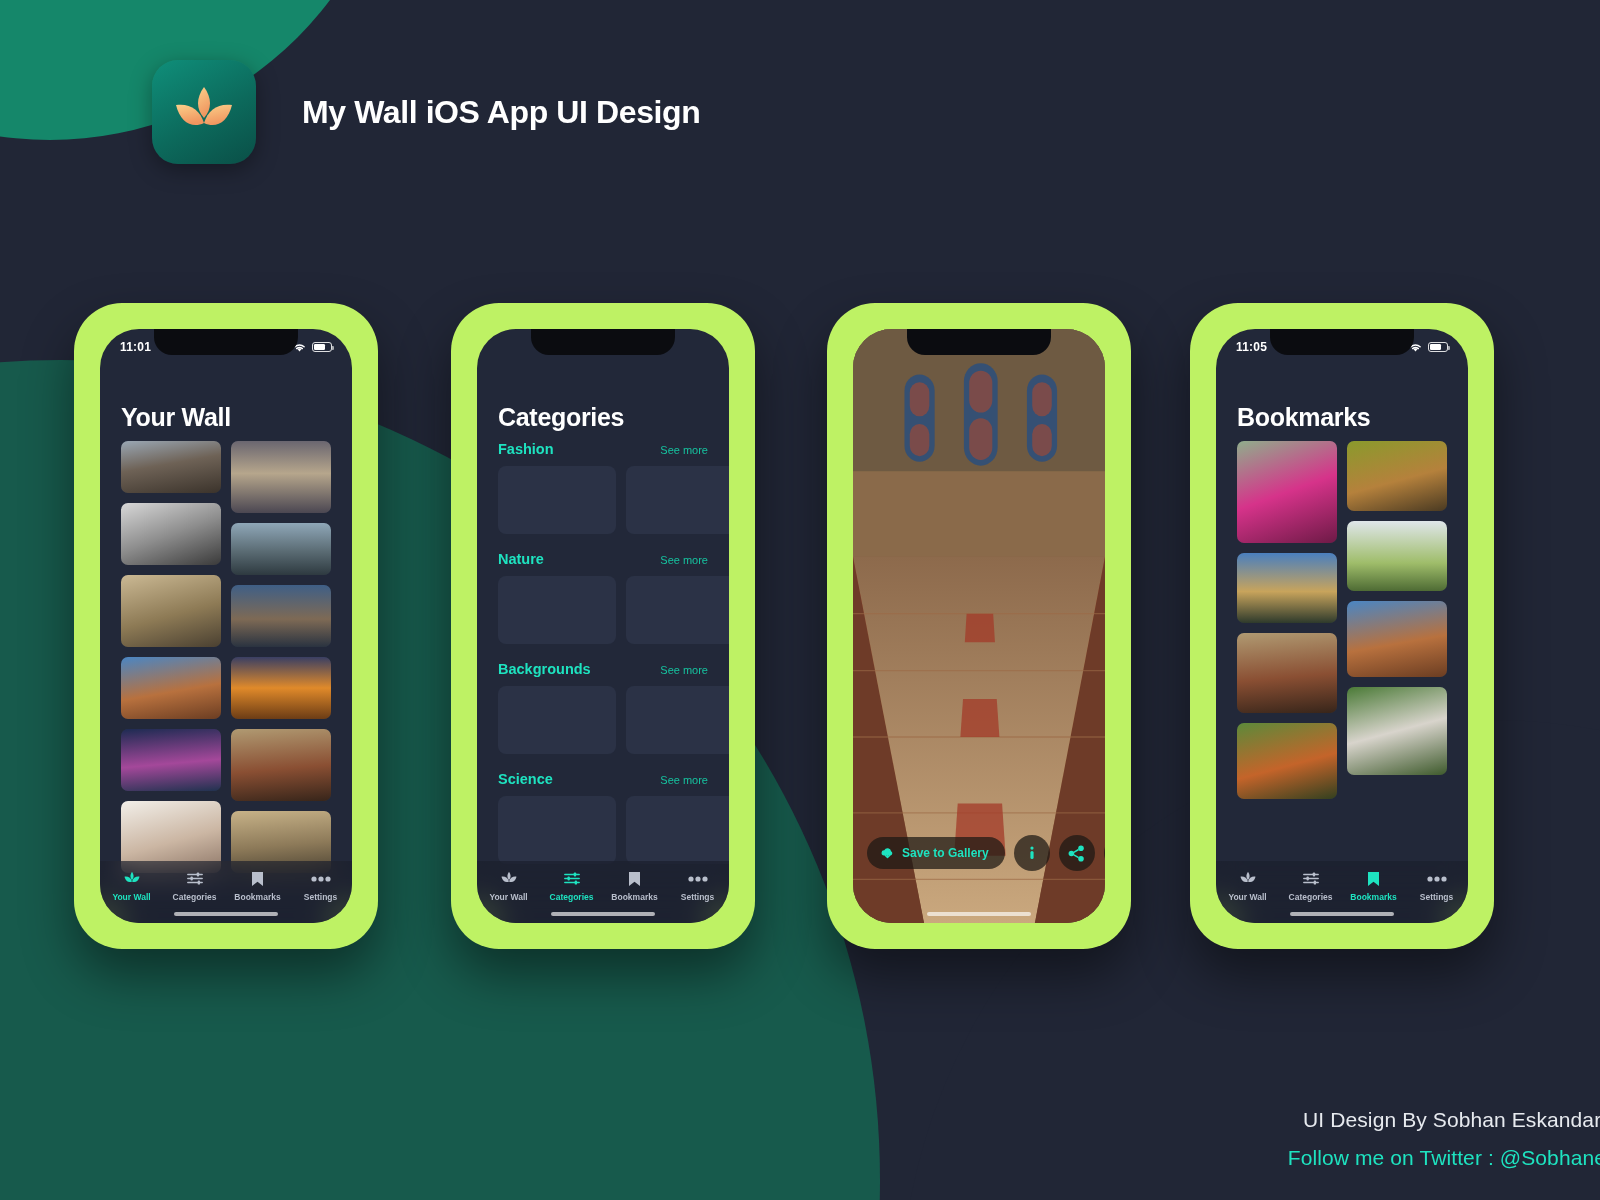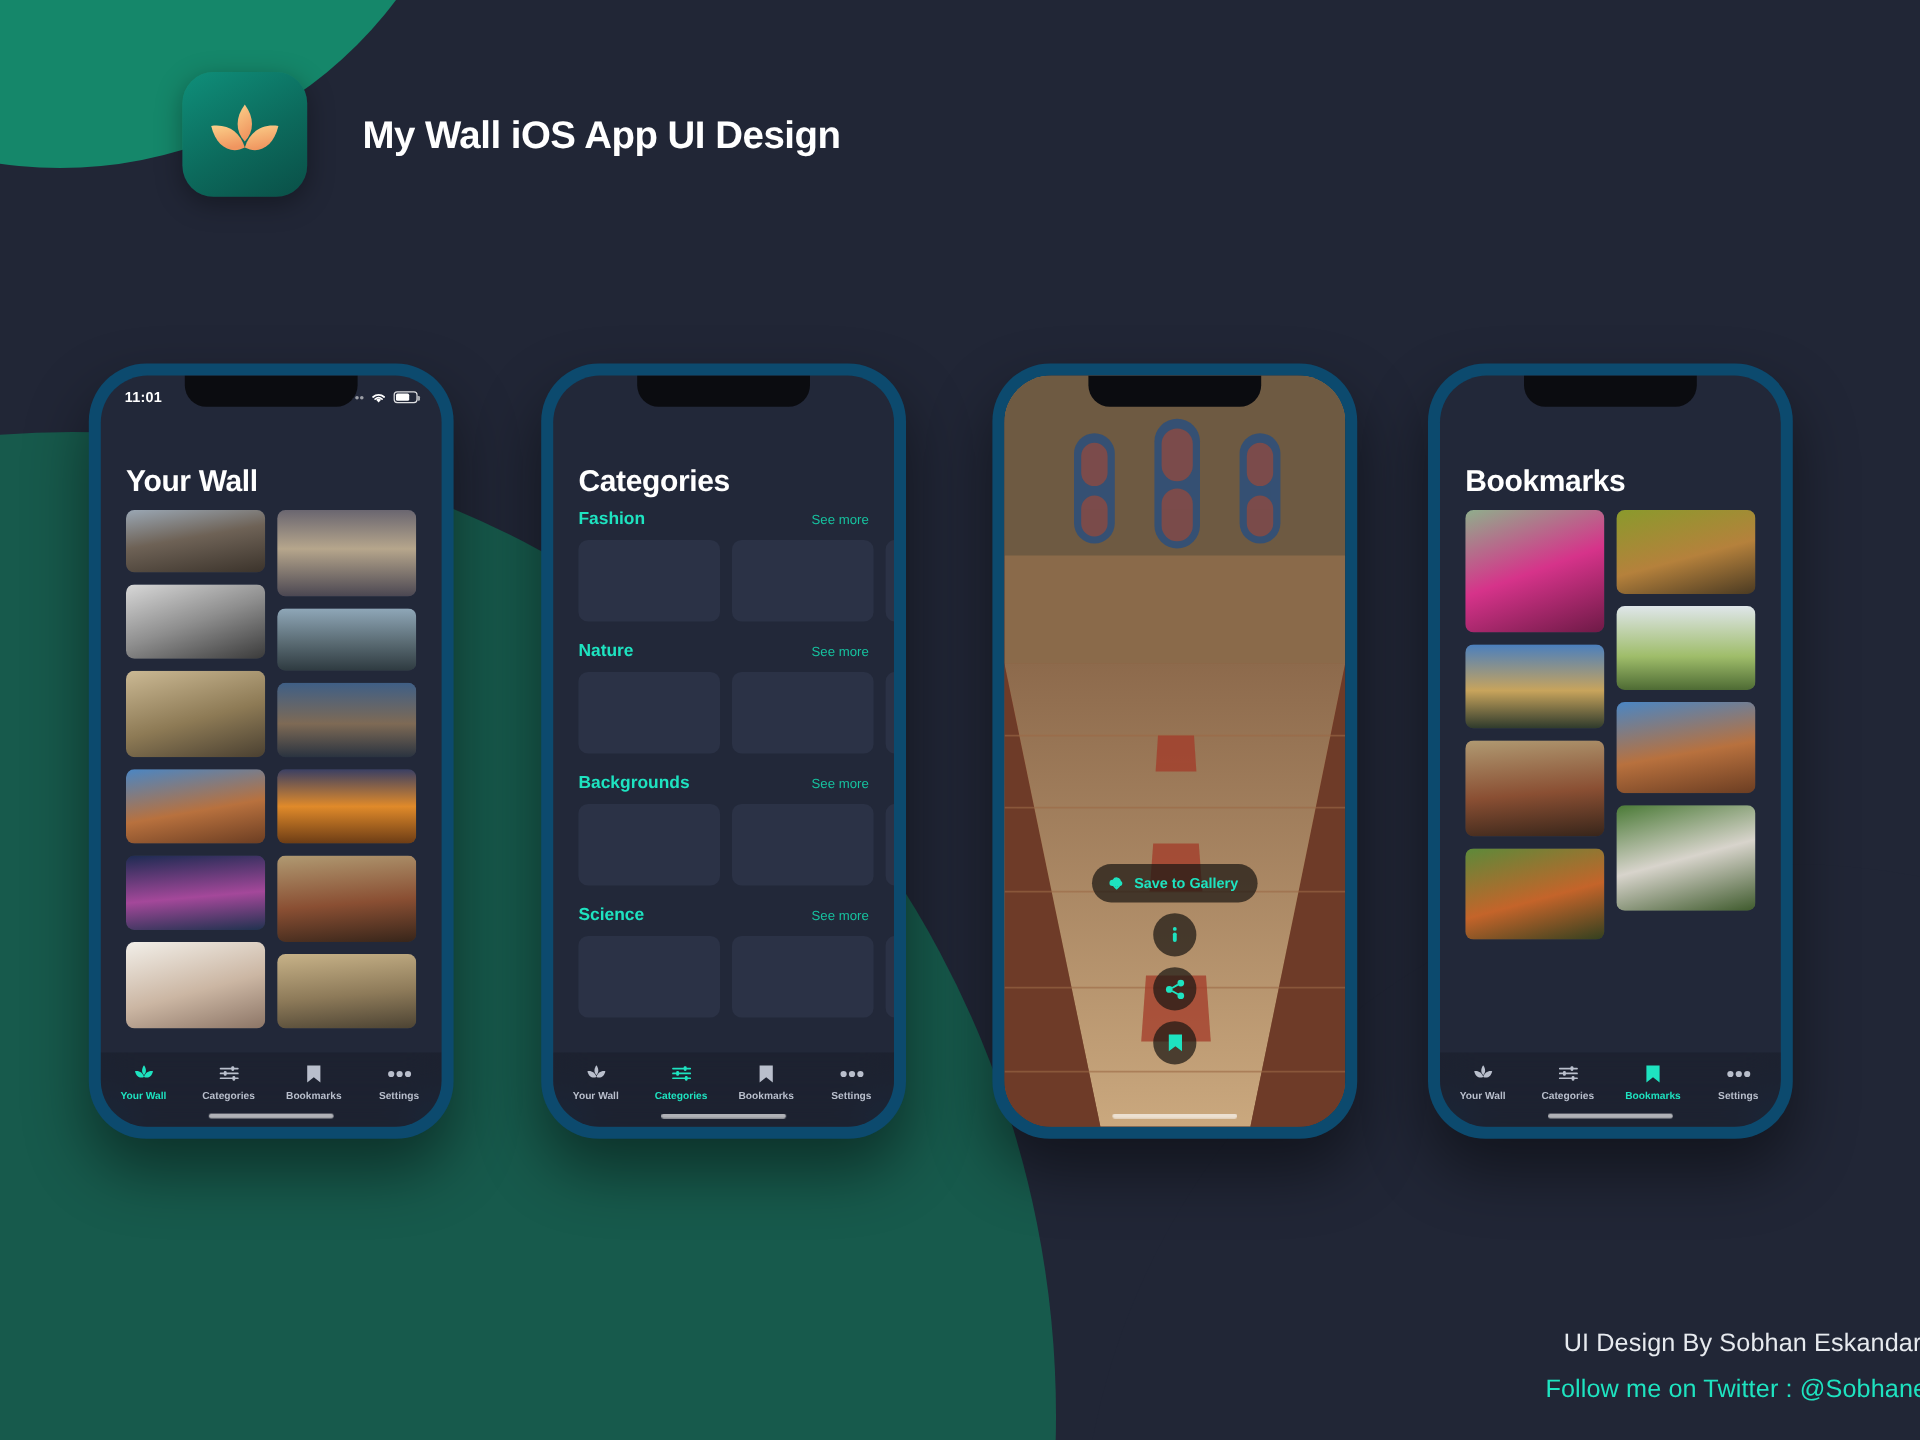--- a/index.html
+++ b/index.html
@@ -54,23 +54,23 @@
     font-size: 32px;
     font-weight: 700;
     letter-spacing: -0.4px;
     white-space: nowrap;
   }
 
   
   .phone {
     position: absolute;
     width: 304px; height: 646px;
-    background: #0c4a6e;
+    background: #bef264;
     border-radius: 48px;
-    padding: 10px;
+    padding: 26px;
     box-shadow: 0 26px 52px rgba(0,0,0,.45);
     z-index: 4;
   }
   #phone1 { left: 74px;   top: 303px; }
   #phone2 { left: 451px;  top: 303px; }
   #phone3 { left: 827px;  top: 303px; }
   #phone4 { left: 1190px; top: 303px; }
 
   .screen {
     position: relative;
@@ -191,21 +191,20 @@
     background: #2b3246;
   }
 
   
   .preview-img { position: absolute; inset: 0; }
   .actionbar {
     position: absolute;
     left: 14px; right: 14px; bottom: 52px;
     display: flex; align-items: center; gap: 9px;
     z-index: 26;
-    flex-direction: column;
   }
   .save-pill {
     display: flex; align-items: center; gap: 7px;
     background: rgba(28,24,20,.72);
     border-radius: 22px;
     padding: 9px 16px 9px 13px;
     color: #1ee3c0;
     font-size: 12px; font-weight: 600;
     white-space: nowrap;
   }
@@ -603,20 +602,39 @@
         </svg>
       </div>
     </div>
     <div class="home-ind"></div>
   </div>
 </div>
 
 <div class="phone" id="phone4">
   <div class="screen">
     <div class="notch"></div>
+    <div class="statusbar">
+      <div class="clock">11:05</div>
+      <div class="status-right">
+        <span class="dots4">
+            <i></i>
+            <i></i>
+            <i></i>
+            <i></i>
+          </span>
+        <svg width="15" height="11" viewBox="0 0 15 11">
+          <path d="M7.5 9.4 L5.4 7.1 A3.4 3.4 0 0 1 9.6 7.1 Z" fill="#fff"></path>
+          <path d="M2.9 4.8 A7 7 0 0 1 12.1 4.8" stroke="#fff" stroke-width="1.5" fill="none" stroke-linecap="round"></path>
+          <path d="M4.6 6.6 A4.6 4.6 0 0 1 10.4 6.6" stroke="#fff" stroke-width="1.4" fill="none" stroke-linecap="round"></path>
+        </svg>
+        <span class="batt">
+            <i></i>
+          </span>
+      </div>
+    </div>
     <div class="page-title">Bookmarks</div>
 
     <div class="masonry">
       <div class="mcol">
         <div class="tile" style="height:102px">
             <div class="ph g-rose"></div>
           </div>
         <div class="tile" style="height:70px">
             <div class="ph g-mount"></div>
           </div>

